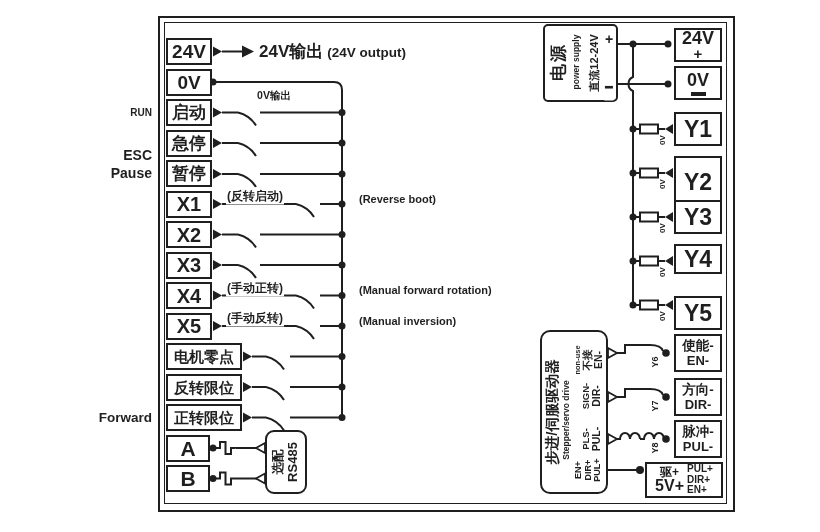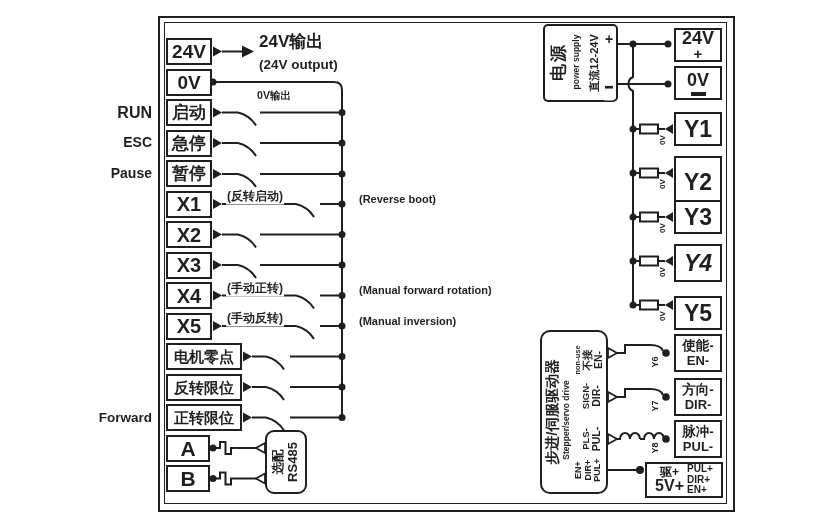--- a/index.html
+++ b/index.html
@@ -15,21 +15,21 @@
   .term .sub{display:block;}
   .ext{position:absolute;left:18px;width:134px;text-align:right;transform:translateY(-50%);
        font-weight:bold;line-height:1.12;z-index:2;}
   .ann{position:absolute;transform:translateY(-50%);font-weight:bold;white-space:nowrap;z-index:4;background:#fff;padding:0 1px;}
   .annc{position:absolute;transform:translate(-50%,-50%);font-weight:bold;white-space:nowrap;z-index:4;background:#fff;}
   .rot{position:absolute;transform:translate(-50%,-50%) rotate(-90deg);text-align:center;
        font-weight:bold;line-height:1.08;white-space:nowrap;z-index:4;}
   .rot span{display:block;}
   .blockbox{position:absolute;box-sizing:border-box;border:2.2px solid #1f1f1f;background:#fff;z-index:3;}
   .minusbar{display:block;width:15px;height:4px;background:#1f1f1f;margin-top:3px;}
-  .bigline{display:flex;align-items:baseline;gap:4px;flex-direction:column;}
+  .bigline{display:flex;align-items:baseline;gap:4px;}
 </style>
 </head>
 <body>
 
 <div id="stage">
 
   <div class="frame" style="left:158px;top:16px;width:573px;height:492px;"></div>
   <div class="frame inner" style="left:164px;top:22px;width:561px;height:480px;"></div>
 
   <svg class="wires" viewBox="0 0 820 532">
@@ -132,22 +132,22 @@
 
     <g fill="#ffffff" stroke="#1f1f1f" stroke-width="1.8">
       <polygon points="265,443 265,453 256,448"></polygon>
       <polygon points="265,473.5 265,483.5 256,478.5"></polygon>
       <polygon points="608,348 608,358 617,353"></polygon>
       <polygon points="608,392 608,402 617,397"></polygon>
       <polygon points="608,434 608,444 617,439"></polygon>
     </g>
   </svg>
 
-  <div class="ext" style="top:112.5px;font-size:16px;">RUN</div>
-  <div class="ext" style="top:143px;font-size:14px;text-align:right;">ESC</div>
+  <div class="ext" style="top:112.5px;font-size:10px;">RUN</div>
+  <div class="ext" style="top:156px;font-size:14px;text-align:right;">ESC</div>
   <div class="ext" style="top:174px;font-size:14px;">Pause</div>
   <div class="ext" style="top:417.5px;font-size:13.5px;">
     <span style="display:block;">Forward</span>
   </div>
 
   <div class="term" style="left:166px;top:38px;width:46px;height:27px;font-size:19px;">24V</div>
   <div class="term" style="left:166px;top:68.5px;width:46px;height:27px;font-size:19px;">0V</div>
   <div class="term" style="left:166px;top:99px;width:46px;height:27px;font-size:17px;">启动</div>
   <div class="term" style="left:166px;top:129.5px;width:46px;height:27px;font-size:17px;">急停</div>
   <div class="term" style="left:166px;top:160px;width:46px;height:27px;font-size:17px;">暂停</div>
@@ -213,21 +213,21 @@
     <span class="sub" style="font-size:18px;">24V</span>
     <span class="sub" style="font-size:15px;margin-top:-1px;">+</span>
   </div>
   <div class="term col" style="left:674px;top:66px;width:48px;height:34px;">
     <span class="sub" style="font-size:18px;">0V</span>
     <span class="minusbar"></span>
   </div>
   <div class="term" style="left:674px;top:112px;width:48px;height:34px;font-size:23px;">Y1</div>
   <div class="term" style="left:674px;top:156px;width:48px;height:52px;font-size:23px;">Y2</div>
   <div class="term" style="left:674px;top:200px;width:48px;height:34px;font-size:23px;">Y3</div>
-  <div class="term" style="left:674px;top:244px;width:48px;height:38px;font-size:23px;font-style:italic;">Y4</div>
+  <div class="term" style="left:674px;top:244px;width:48px;height:30px;font-size:23px;">Y4</div>
   <div class="term" style="left:674px;top:288px;width:48px;height:34px;font-size:23px;margin-top:8px;">Y5</div>
 
   <div class="rot" style="left:663px;top:140px;font-size:8px;">0V</div>
   <div class="rot" style="left:663px;top:184px;font-size:8px;">0V</div>
   <div class="rot" style="left:663px;top:228px;font-size:8px;">0V</div>
   <div class="rot" style="left:663px;top:272px;font-size:8px;">0V</div>
   <div class="rot" style="left:663px;top:316px;font-size:8px;">0V</div>
 
   <div class="term col" style="left:674px;top:334px;width:48px;height:38px;">
     <span class="sub" style="font-size:13.5px;">使能-</span>

